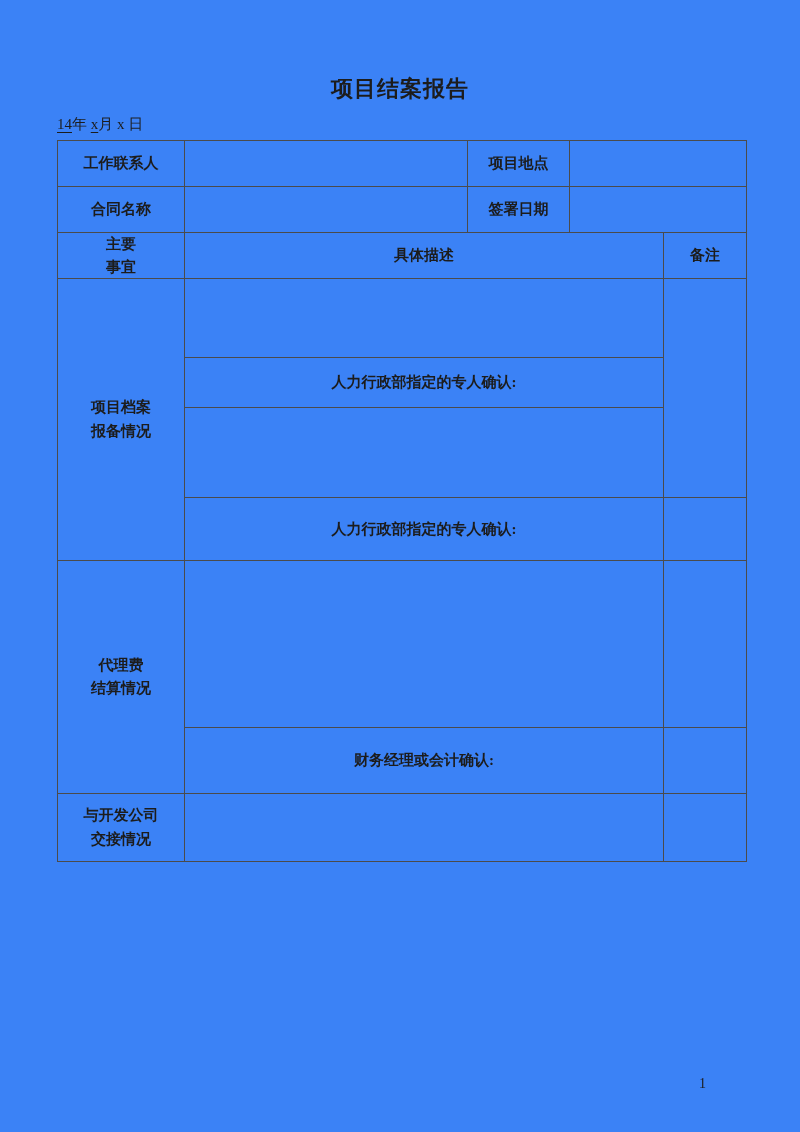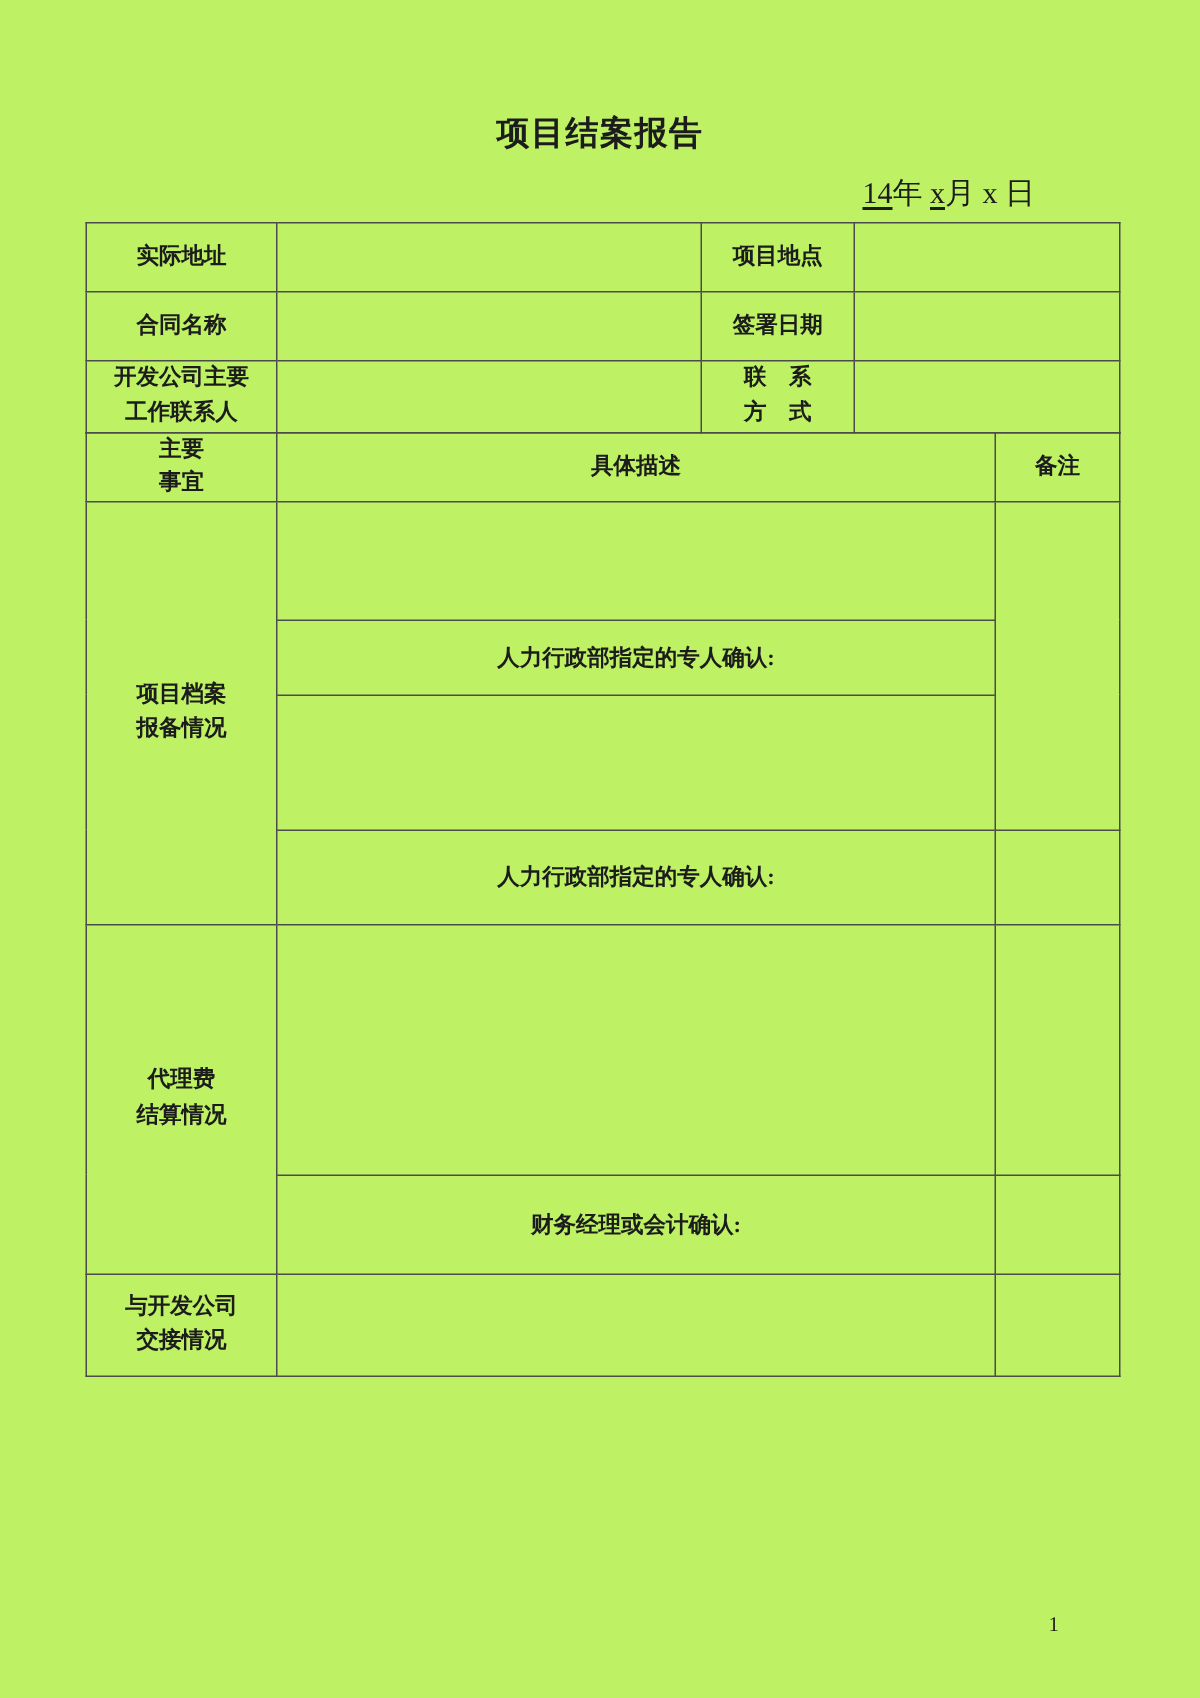--- a/index.html
+++ b/index.html
@@ -4,39 +4,38 @@
 <style>
   html, body {
     margin: 0;
     padding: 0;
     background: #ffffff;
   }
   .page {
     position: relative;
     width: 800px;
     height: 1132px;
-    background: #bef264;
+    background: #3b82f6;
     color: #1c1c1c;
     font-family: "Liberation Serif", "DejaVu Serif", serif;
     overflow: hidden;
   }
   .doc-title {
     padding-top: 74px;
     text-align: center;
     font-size: 22px;
     font-weight: bold;
     letter-spacing: 1px;
   }
   .date-line {
     box-sizing: border-box;
     width: 689px;
     margin: 11px 0 6px 57px;
     padding-right: 56px;
-    text-align: right;
-    font-size: 20px;
+    font-size: 15px;
     white-space: nowrap;
   }
   .date-line .u {
     text-decoration: underline;
     text-underline-offset: 3px;
   }
   table.frm {
     border-collapse: collapse;
     table-layout: fixed;
     margin-left: 57px;
@@ -97,37 +96,29 @@
 
   <table class="frm">
     <colgroup>
       <col style="width:127px">
         <col style="width:283px">
         <col style="width:102px">
         <col style="width:177px">
     </colgroup>
     <tbody>
         <tr class="h46">
-      <td class="lbl">实际地址</td>
+      <td class="lbl">工作联系人</td>
       <td></td>
       <td class="lbl">项目地点</td>
       <td></td>
     </tr>
     <tr class="h46">
       <td class="lbl">合同名称</td>
       <td></td>
       <td class="lbl">签署日期</td>
-      <td></td>
-    </tr>
-    <tr class="h45">
-      <td class="lbl">开发公司主要
-工作联系人</td>
-      <td></td>
-      <td class="lbl">联　系
-方　式</td>
       <td></td>
     </tr>
   </tbody>
     </table>
 
   <table class="frm" style="margin-top:-1px">
     <colgroup>
       <col style="width:127px">
         <col style="width:479px">
         <col style="width:83px">

